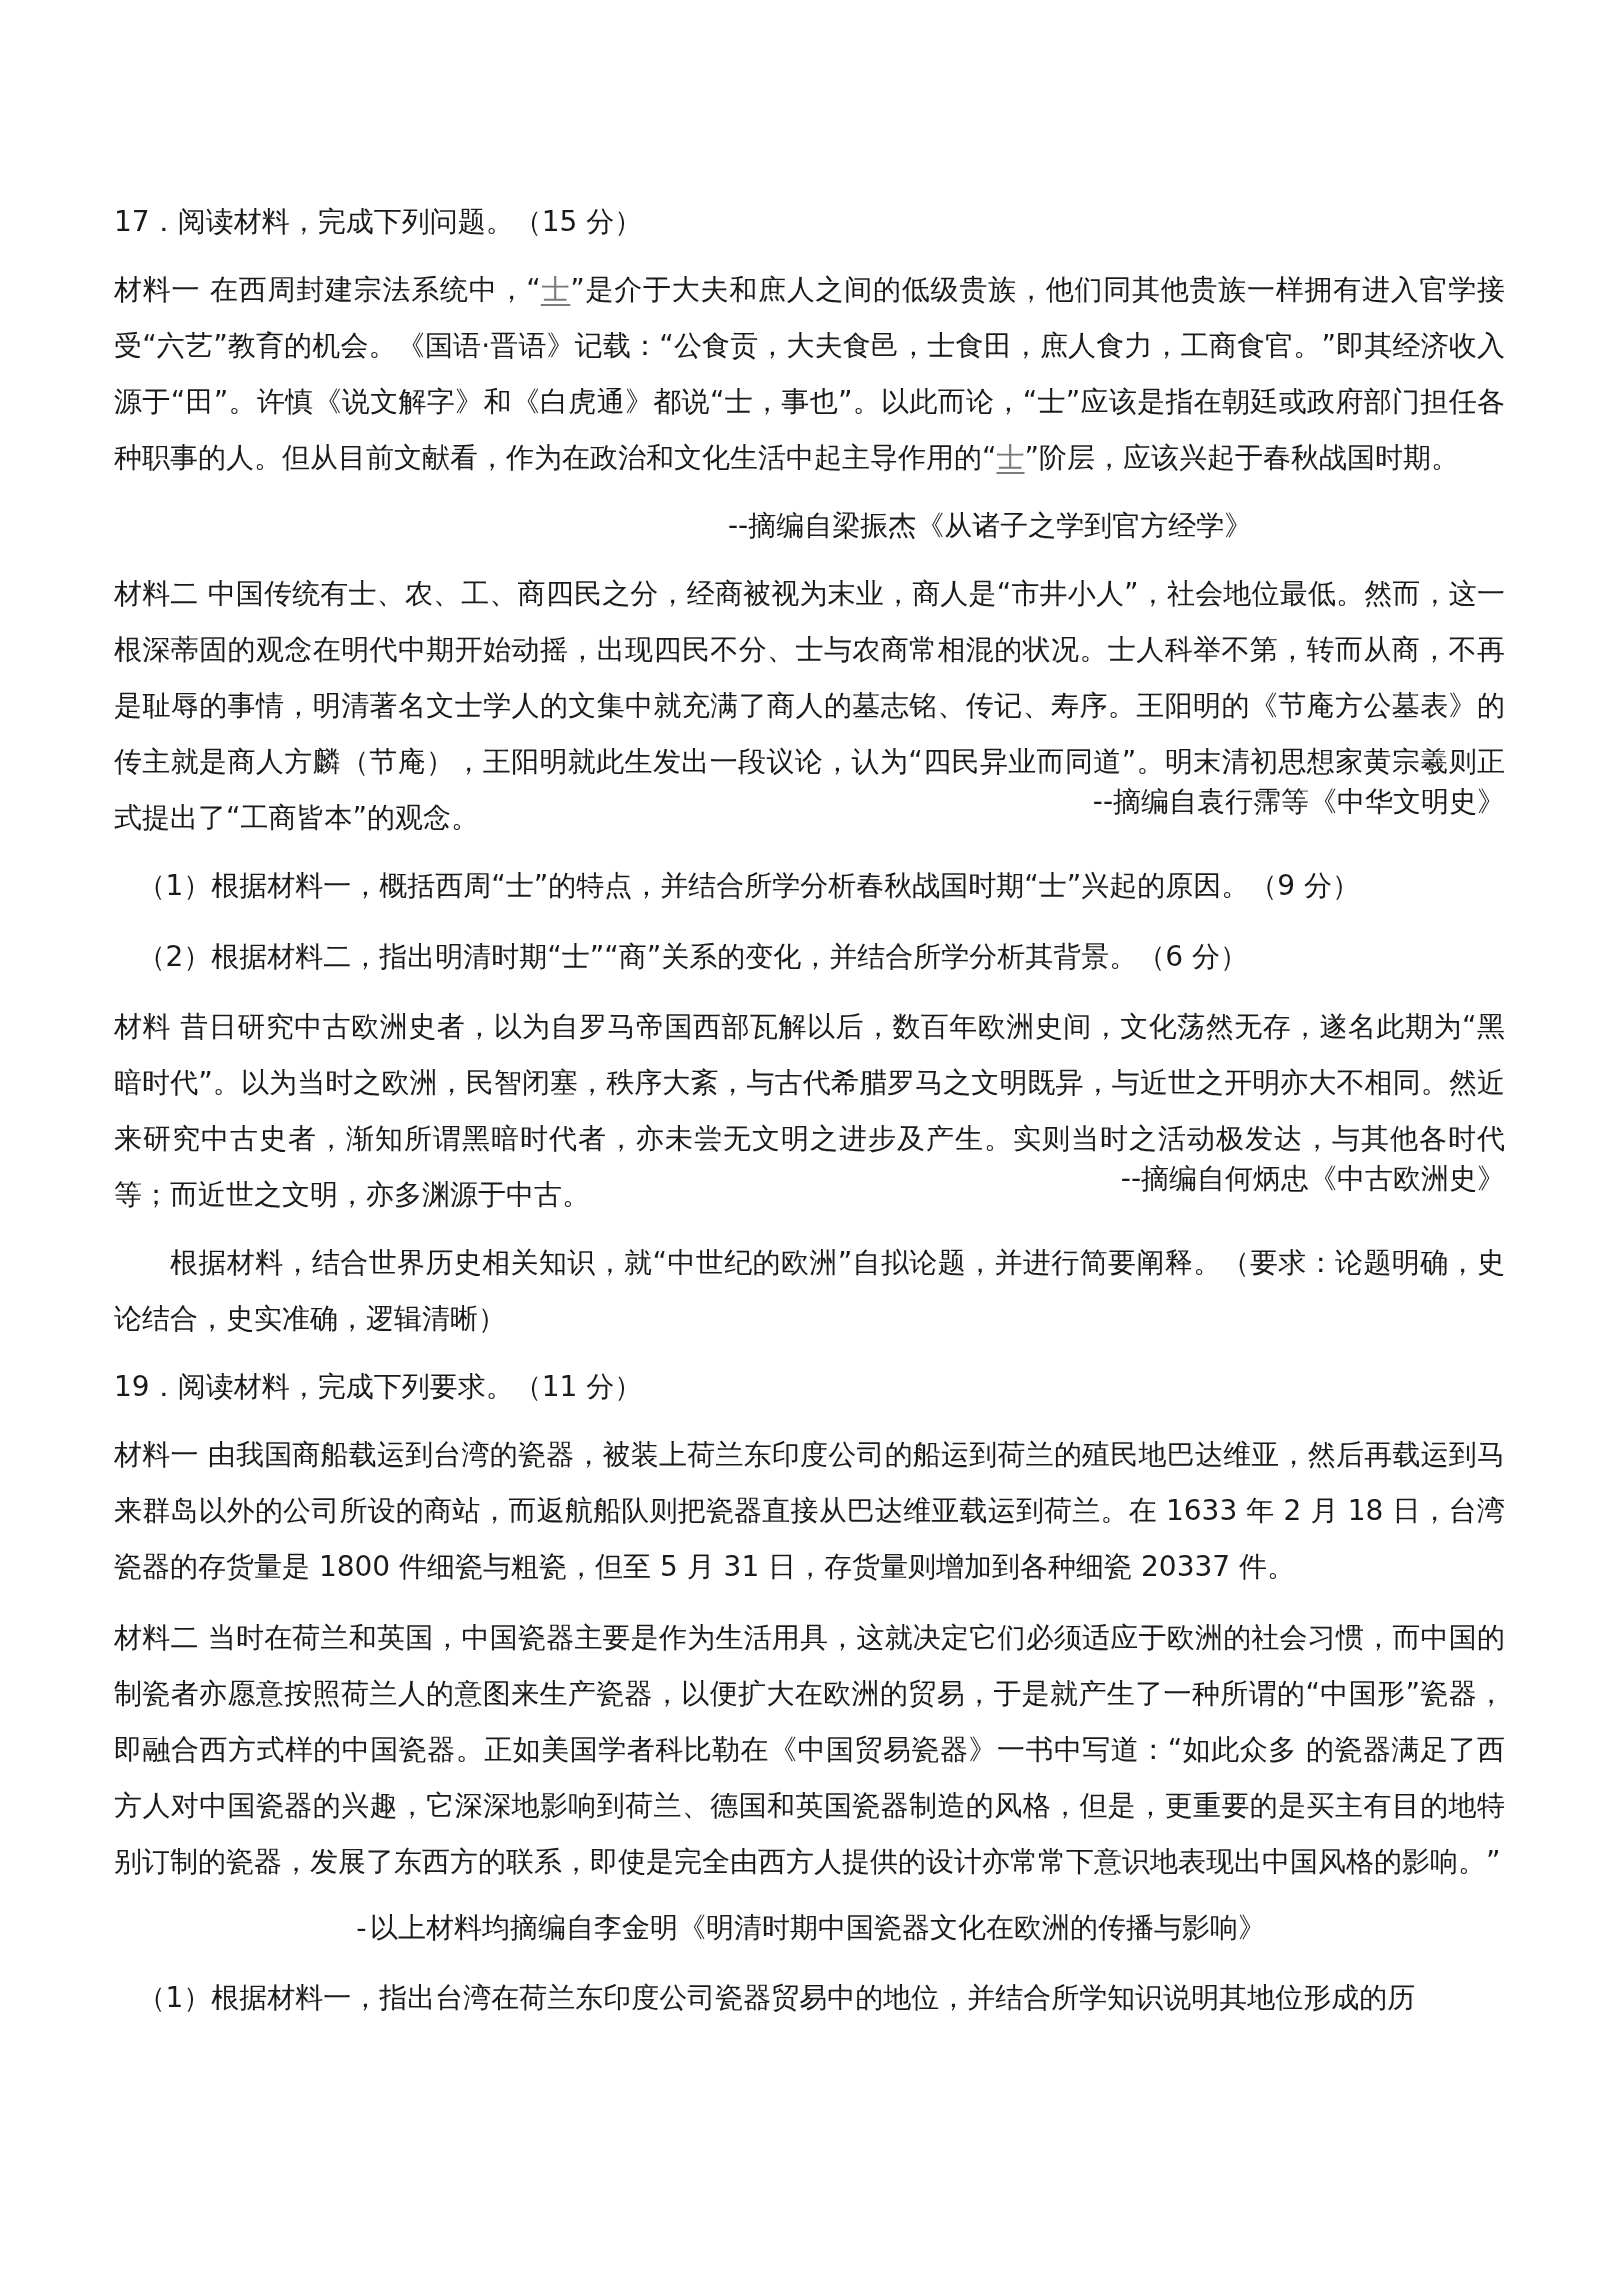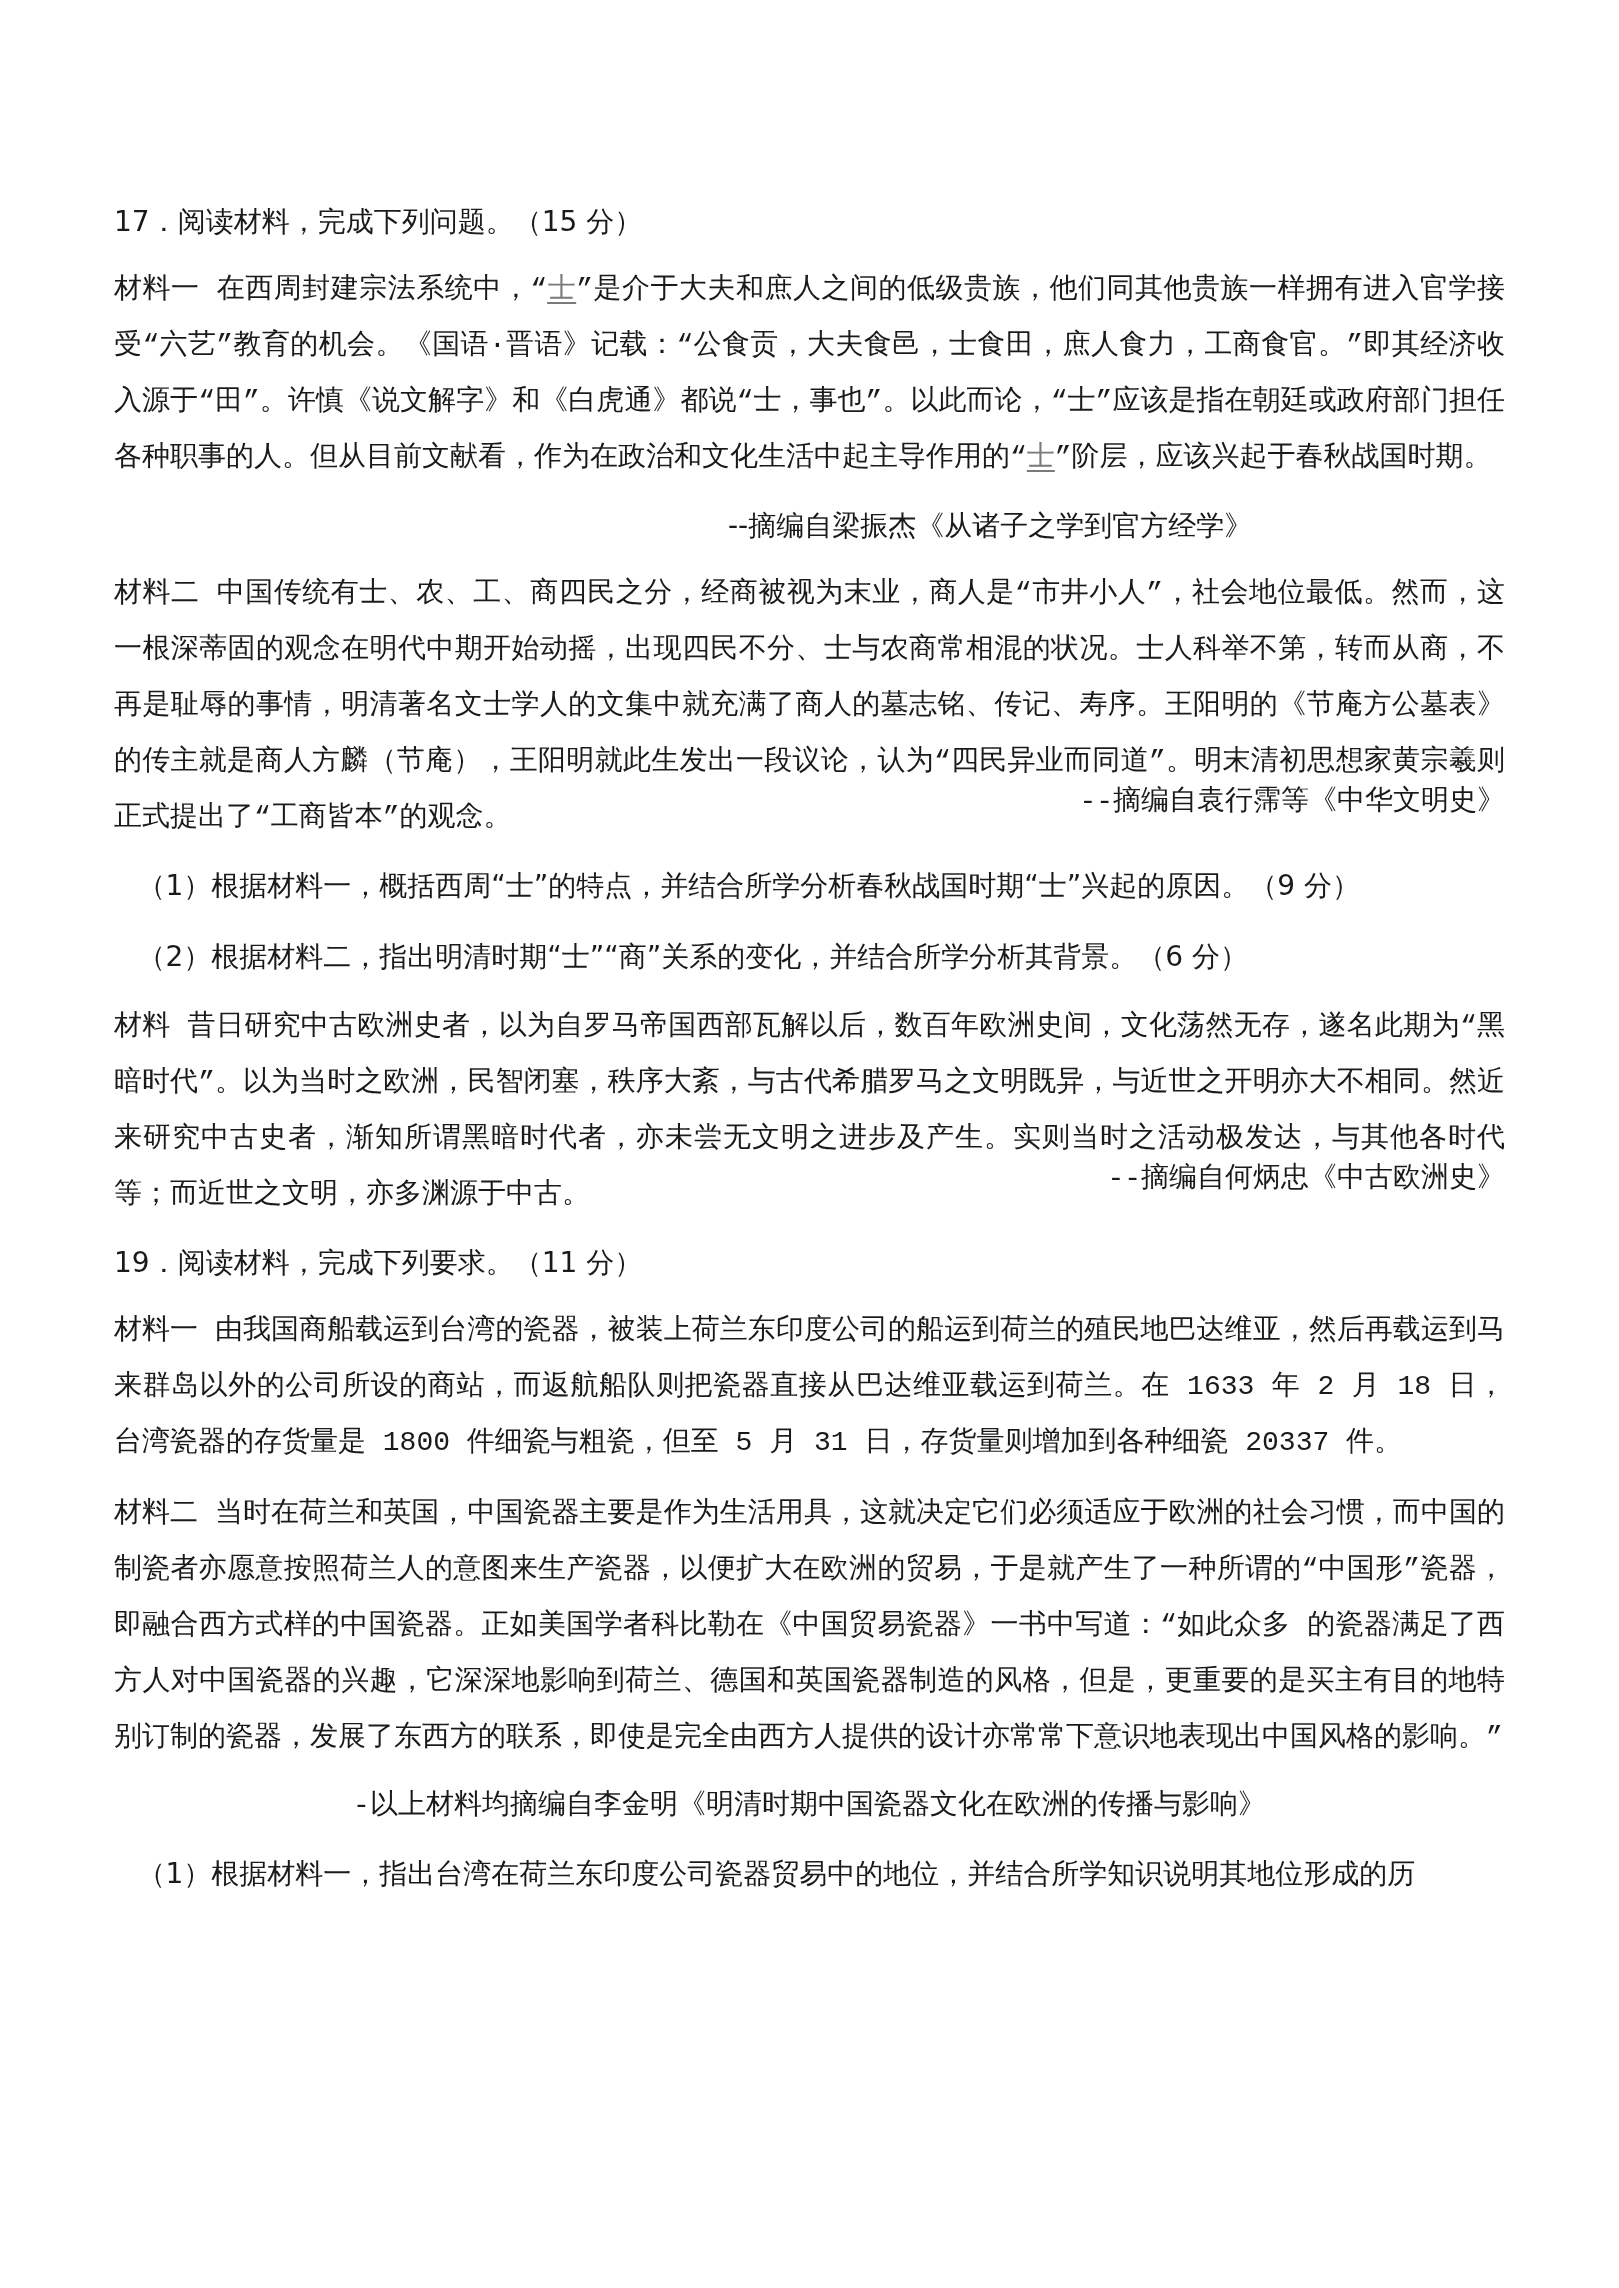--- a/index.html
+++ b/index.html
@@ -24,21 +24,20 @@
     line-height: 56px;
     text-align: justify;
   }
   p { margin: 12px; }
   .q-header {
     text-align: left;
   }
   .material {
     text-align: justify;
     position: relative;
-    font-family: Liberation Mono, monospace;
   }
   .attr-abs {
     position: absolute;
     right: 0;
     bottom: 16px;
     white-space: nowrap;
   }
   .attr-line {
     text-align: left;
     padding-left: 614px;
@@ -77,20 +76,21 @@
 
   <p class="material mt-sm"><span>材料二  中国传统有士、农、工、商四民之分，经商被视为末业，商人是“市井小人”，社会地位最低。然而，这一根深蒂固的观念在明代中期开始动摇，出现四民不分、士与农商常相混的状况。士人科举不第，转而从商，不再是耻辱的事情，明清著名文士学人的文集中就充满了商人的墓志铭、传记、寿序。王阳明的《节庵方公墓表》的传主就是商人方麟（节庵），王阳明就此生发出一段议论，认为“四民异业而同道”。明末清初思想家黄宗羲则正式提出了“工商皆本”的观念。</span><span class="attr-abs">--摘编自袁行霈等《中华文明史》</span></p>
 
   <p class="subq">（1）根据材料一，概括西周“士”的特点，并结合所学分析春秋战国时期“士”兴起的原因。（9 分）</p>
 
   <p class="subq mt">（2）根据材料二，指出明清时期“士”“商”关系的变化，并结合所学分析其背景。（6 分）</p>
 
 
   <p class="material mt"><span>材料  昔日研究中古欧洲史者，以为自罗马帝国西部瓦解以后，数百年欧洲史间，文化荡然无存，遂名此期为“黑暗时代”。以为当时之欧洲，民智闭塞，秩序大紊，与古代希腊罗马之文明既异，与近世之开明亦大不相同。然近来研究中古史者，渐知所谓黑暗时代者，亦未尝无文明之进步及产生。实则当时之活动极发达，与其他各时代等；而近世之文明，亦多渊源于中古。</span><span class="attr-abs">--摘编自何炳忠《中古欧洲史》</span></p>
 
+  <p class="task">根据材料，结合世界历史相关知识，就“中世纪的欧洲”自拟论题，并进行简要阐释。（要求：论题明确，史论结合，史实准确，逻辑清晰）</p>
 
   <p class="q-header">19．阅读材料，完成下列要求。（11 分）</p>
 
   <p class="material"><span>材料一  由我国商船载运到台湾的瓷器，被装上荷兰东印度公司的船运到荷兰的殖民地巴达维亚，然后再载运到马来群岛以外的公司所设的商站，而返航船队则把瓷器直接从巴达维亚载运到荷兰。在 1633 年 2 月 18 日，台湾瓷器的存货量是 1800 件细瓷与粗瓷，但至 5 月 31 日，存货量则增加到各种细瓷 20337 件。</span></p>
 
   <p class="material mt"><span>材料二  当时在荷兰和英国，中国瓷器主要是作为生活用具，这就决定它们必须适应于欧洲的社会习惯，而中国的制瓷者亦愿意按照荷兰人的意图来生产瓷器，以便扩大在欧洲的贸易，于是就产生了一种所谓的“中国形”瓷器，即融合西方式样的中国瓷器。正如美国学者科比勒在《中国贸易瓷器》一书中写道：“如此众多 的瓷器满足了西方人对中国瓷器的兴趣，它深深地影响到荷兰、德国和英国瓷器制造的风格，但是，更重要的是买主有目的地特别订制的瓷器，发展了东西方的联系，即使是完全由西方人提供的设计亦常常下意识地表现出中国风格的影响。”</span></p>
 
   <p class="attr-center mt-sm">-以上材料均摘编自李金明《明清时期中国瓷器文化在欧洲的传播与影响》</p>
 
   <p class="subq">（1）根据材料一，指出台湾在荷兰东印度公司瓷器贸易中的地位，并结合所学知识说明其地位形成的历</p>

